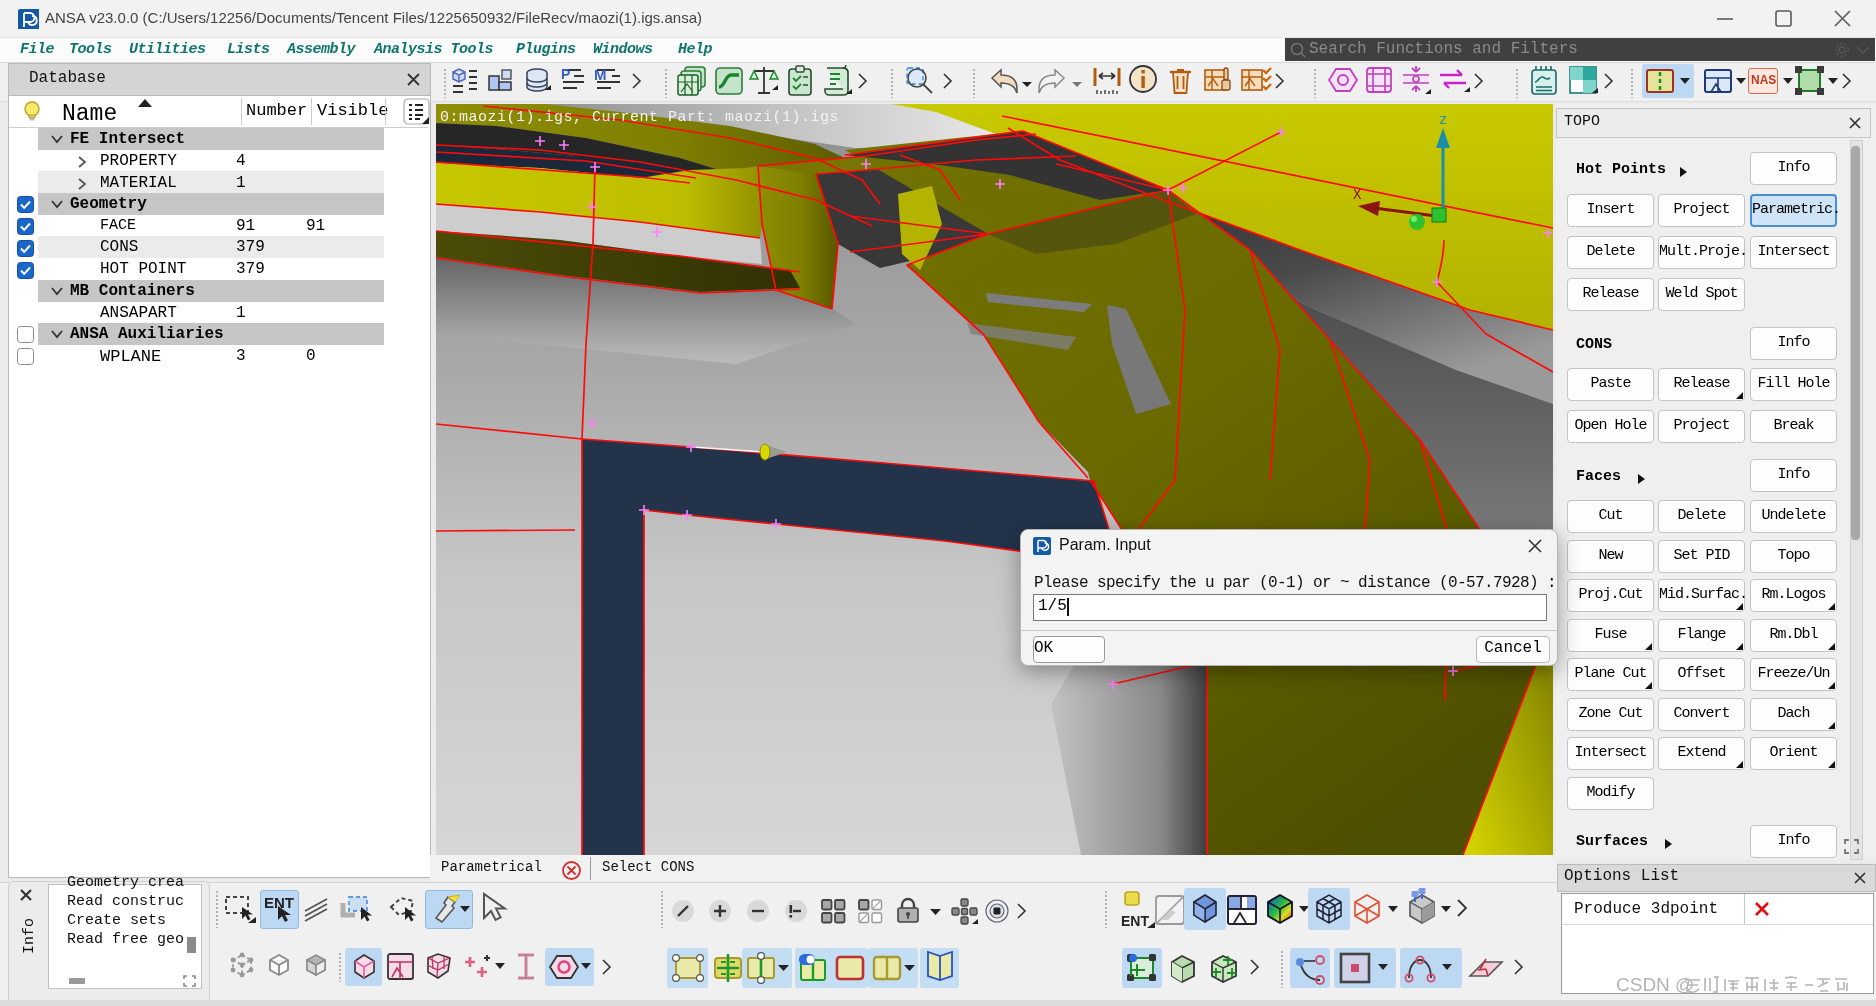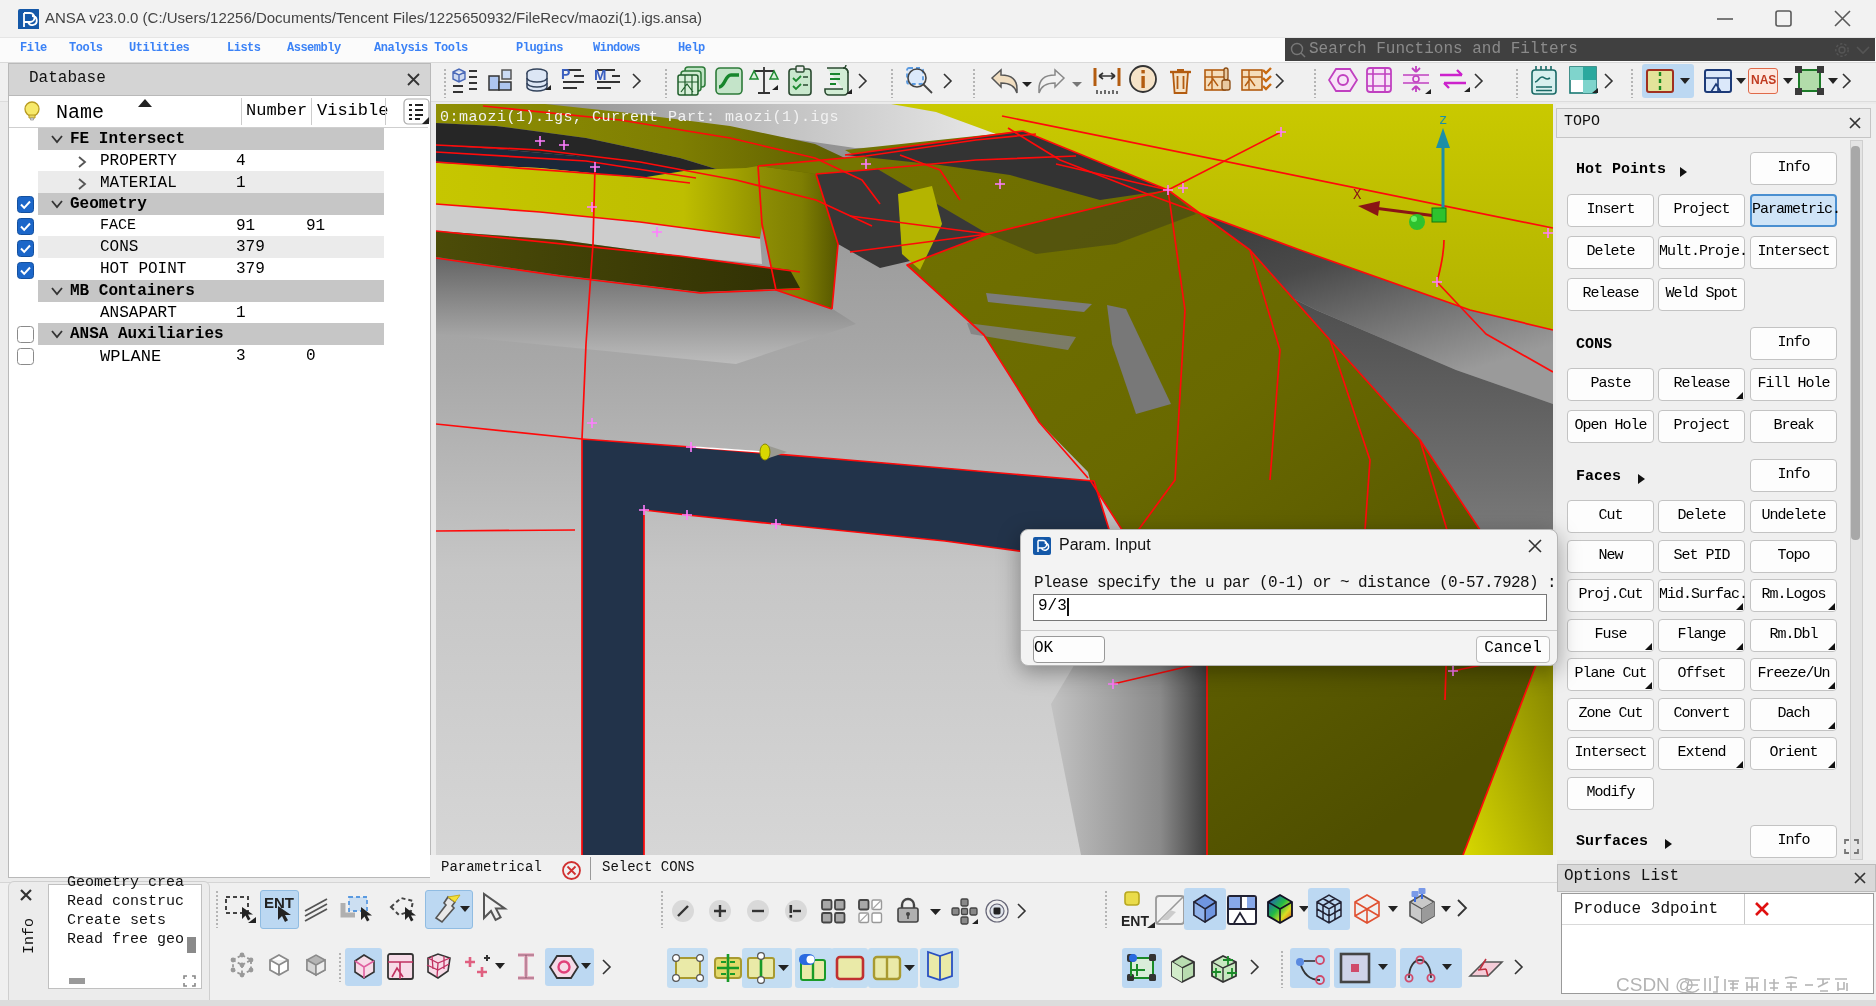--- a/index.html
+++ b/index.html
@@ -8,21 +8,21 @@
   .abs{position:absolute;}
   span{white-space:nowrap;}
   .abs{white-space:nowrap;}
   #app{position:relative;width:1876px;height:1006px;background:#ebebeb;}
   
   #titlebar{left:0;top:0;width:1876px;height:37px;background:#f2f2f2;border-bottom:1px solid #e5e5e5;}
   #titlebar .ttext{position:absolute;left:45px;top:9px;font-family:"Liberation Sans",sans-serif;
       font-size:15px;color:#444;}
   
   #menubar{left:0;top:38px;width:1876px;height:24px;background:#fbfbfb;border-bottom:1px solid #d9d9d9;}
-  .menuitem{position:absolute;top:3px;font-size:12px;color:#3b82f6;letter-spacing:-0.5px;font-weight:bold;}
+  .menuitem{position:absolute;top:3px;font-size:15px;color:#0f766e;letter-spacing:-0.5px;font-weight:bold;font-style:italic;}
   
   #toolbar{}
   
   #dbpanel{left:8px;top:63px;width:421px;height:813px;background:#ffffff;border:1px solid #b9b9b9;}
   #dbheader{left:8px;top:63px;width:421px;height:31px;background:#d4d4d4;border:1px solid #b9b9b9;}
   #dbheader span{position:absolute;left:20px;top:5px;font-size:16px;color:#111;}
   
   #viewport{left:436px;top:104px;width:1117px;height:751px;background:#bbb;}
   
   #statusstrip{left:430px;top:855px;width:1127px;height:27px;background:#f1f1f1;font-size:14px;color:#111;}
@@ -289,21 +289,21 @@
       </svg>
     </div>
   <div class="abs" id="dbtree">
 
     <div class="abs" style="left:9px;top:96px;width:419px;height:31px;background:#fff;border-bottom:1px solid #cfcfcf;">
       <svg class="abs" style="left:12px;top:4px" width="22" height="24">
           <circle cx="11" cy="9" r="7" fill="#f7e96a" stroke="#b89a20" stroke-width="1.3"></circle>
           <path d="M8 15 h6 v3 h-6 z" fill="#e8d660" stroke="#b89a20" stroke-width="1"></path>
           <path d="M9.5 18 h3 v2 h-3 z" fill="#ddd" stroke="#999" stroke-width="0.8"></path>
         </svg>
-      <span style="position:absolute;left:47px;top:5px;font-size:20px;">Name</span>
+      <span style="position:absolute;left:53px;top:5px;font-size:23px;">Name</span>
       <svg class="abs" style="left:128px;top:3px" width="16" height="8">
           <path d="M8 0 L15 8 H1 z" fill="#222"></path>
         </svg>
       <span style="position:absolute;left:237px;top:5px;font-size:17px;">Number</span>
       <span style="position:absolute;left:308px;top:5px;font-size:17px;">Visible</span>
       <div class="abs" style="left:232px;top:2px;width:1px;height:27px;background:#ccc"></div>
       <div class="abs" style="left:302px;top:2px;width:1px;height:27px;background:#ccc"></div>
       <div class="abs" style="left:376px;top:2px;width:1px;height:27px;background:#ccc"></div>
       <svg class="abs" style="left:394px;top:2px" width="28" height="28">
           <rect x="1" y="1" width="25" height="25" rx="4" fill="#fff" stroke="#aaa" stroke-width="1.2"></rect>
@@ -1111,20 +1111,20 @@
     <svg class="abs" style="left:12px;top:7px" width="18" height="18">
         <rect x="0" y="0" width="18" height="18" rx="2" fill="#1458a8"></rect>
         <path d="M5 3.5 h5 a3.7 3.7 0 0 1 0 7.4 h-1.6 m-3.4 -7.4 v11.5 m0 -4.1 h3.4 a3.7 3.7 0 1 0 3.2 -5" stroke="#fff" stroke-width="1.5" fill="none"></path>
       </svg>
     <span style="position:absolute;left:38px;top:6px;font-family:'Liberation Sans';font-size:16px;color:#111;">Param. Input</span>
     <svg class="abs" style="left:506px;top:8px" width="16" height="16">
         <path d="M2 2 L14 14 M14 2 L2 14" stroke="#333" stroke-width="1.6"></path>
       </svg>
     <span style="position:absolute;left:13px;top:44px;font-size:16px;color:#111;letter-spacing:-0.6px;">Please specify the u par (0-1) or ~ distance (0-57.7928) :</span>
     <div class="abs" style="left:12px;top:64px;width:512px;height:25px;background:#fff;border:1px solid #777;">
-      <span style="position:absolute;left:4px;top:2px;font-size:16px;">9/3</span>
+      <span style="position:absolute;left:4px;top:2px;font-size:16px;">1/5</span>
       <div class="abs" style="left:33px;top:3px;width:1.6px;height:18px;background:#111"></div>
     </div>
     <div class="abs" style="left:0px;top:100px;width:536px;height:1px;background:#c9c9c9"></div>
     <div class="abs" style="left:12px;top:106px;width:70px;height:25px;background:#fdfdfd;border:1px solid #999;border-radius:4px;text-align:left;font-size:16px;"><span style="position:relative;top:2px">OK</span></div>
     <div class="abs" style="left:455px;top:106px;width:72px;height:25px;background:#fdfdfd;border:1px solid #bbb;border-radius:4px;text-align:center;font-size:16px;"><span style="position:relative;top:2px">Cancel</span></div>
   </div>
 </div>
 
 </body></html>

